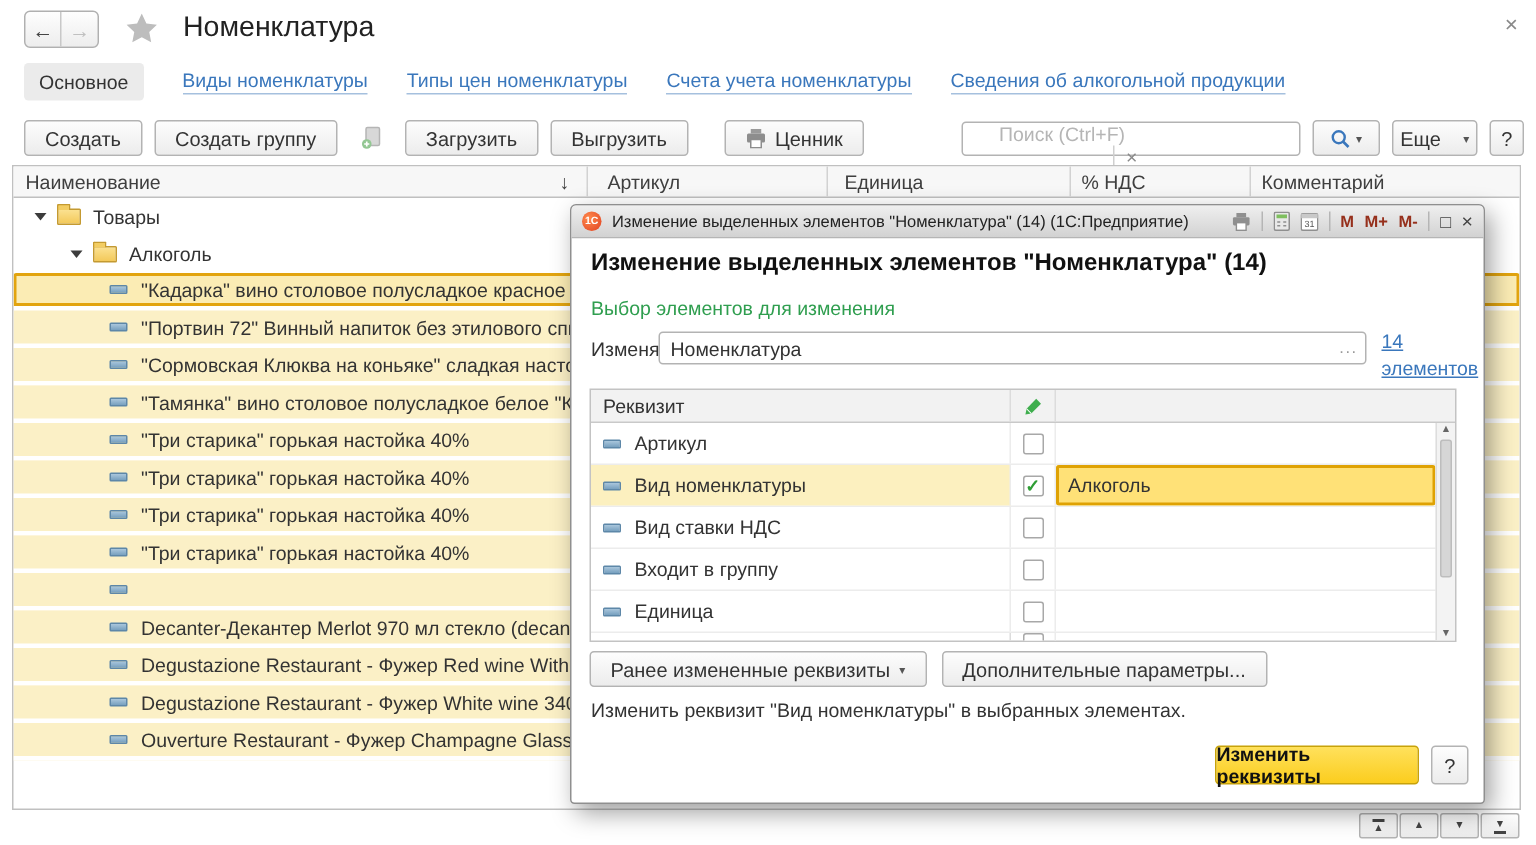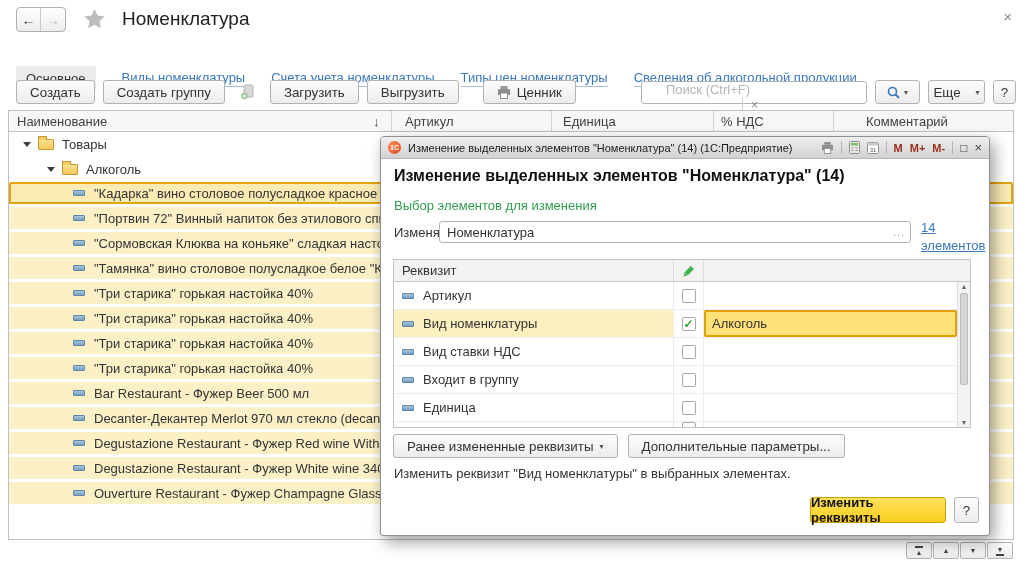--- a/index.html
+++ b/index.html
@@ -12,21 +12,21 @@
               border:1px solid #b0b0b0; border-radius:4px; background:linear-gradient(#fefefe,#ededed); }
   .navgroup .nbtn { width:24px; display:flex; align-items:center; justify-content:center;
                     font-size:14px; cursor:pointer; }
   .navgroup .nbtn:first-child { border-right:1px solid #c8c8c8; color:#444; }
   .navgroup .nbtn:last-child { color:#c0c0c0; }
   .star { position:absolute; left:84px; top:9px; }
   .page-title { position:absolute; left:122px; top:8px; font-size:19px; color:#222; }
   .win-close { position:absolute; right:12px; top:8px; color:#8a8a8a; font-size:15px; cursor:pointer; }
 
   
-  .tabs { position:absolute; left:16px; top:42px; display:flex; align-items:center; gap:26px;margin-top:24px; }
+  .tabs { position:absolute; left:16px; top:42px; display:flex; align-items:center; gap:26px; }
   .tab { color:#3a77bc; cursor:pointer; border-bottom:1px solid #a5c0de; padding-bottom:1px; }
   .tab.active { color:#333; background:#ebebeb; border:none; border-radius:3px; padding:5px 10px; }
 
   
   .toolbar { position:absolute; left:16px; top:80px; right:8px; display:flex; align-items:center; gap:8px; }
   .btn { display:inline-flex; align-items:center; justify-content:center; gap:6px;
          height:24px; padding:0 13px; border:1px solid #b3b3b3; border-radius:3px;
          background:linear-gradient(#fdfdfd,#ececec); color:#333; cursor:pointer; white-space:nowrap; }
   .iconbtn { padding:0 6px; border-color:transparent; background:transparent; }
   .btn-pricetag { margin-left:16px; }
@@ -144,22 +144,22 @@
   </div>
   <svg class="star" width="21" height="20" viewBox="0 0 21 20">
       <path d="M10.5 0l3.1 6.6 7 .9-5.1 4.8 1.3 6.9-6.3-3.4-6.3 3.4 1.3-6.9L.4 7.5l7-.9z" fill="#bdbdbd"></path>
     </svg>
   <div class="page-title">Номенклатура</div>
   <div class="win-close">×</div>
 
   <div class="tabs">
     <span class="tab active">Основное</span>
     <span class="tab">Виды номенклатуры</span>
+    <span class="tab">Типы цен номенклатуры</span>
     <span class="tab">Счета учета номенклатуры</span>
-    <span class="tab">Типы цен номенклатуры</span>
     <span class="tab">Сведения об алкогольной продукции</span>
   </div>
 
   <div class="toolbar">
     <button class="btn">Создать</button>
     <button class="btn">Создать группу</button>
     <span class="btn iconbtn">
       <svg width="15" height="16" viewBox="0 0 15 16">
           <rect x="4" y="1" width="9" height="12" rx="1" fill="#d8d8d8" stroke="#b5b5b5"></rect>
           <circle cx="4.5" cy="12" r="3.2" fill="#93c793"></circle>
@@ -195,21 +195,21 @@
     <button class="btn btn-help">?</button>
   </div>
 
   <div class="panel">
     <div class="lhead">
       <span class="hcell" style="left:8px">Наименование</span>
       <span class="hcell" style="left:364px">↓</span>
       <span class="hcell" style="left:396px">Артикул</span>
       <span class="hcell" style="left:554px">Единица</span>
       <span class="hcell" style="left:712px">% НДС</span>
-      <span class="hcell" style="left:857px">Комментарий</span>
+      <span class="hcell" style="left:832px">Комментарий</span>
       <span class="hdiv" style="left:382px"></span>
       <span class="hdiv" style="left:542px"></span>
       <span class="hdiv" style="left:704px"></span>
       <span class="hdiv" style="left:824px"></span>
     </div>
     <div class="rows">
       <div class="row group lvl0" style="top:0">
           <span class="tri"></span>
           <span class="folder"></span>
           <span class="lbl">Товары</span>
@@ -246,21 +246,20 @@
       <div class="row item" style="top:200px">
           <span class="dash"></span>
           <span class="lbl">"Три старика" горькая настойка 40%</span>
         </div>
       <div class="row item" style="top:225px">
           <span class="dash"></span>
           <span class="lbl">"Три старика" горькая настойка 40%</span>
         </div>
       <div class="row item" style="top:250px">
           <span class="dash"></span>
-          <span class="lbl">Bar Restaurant - Фужер Beer 500 мл</span>
         </div>
       <div class="row item" style="top:275px">
           <span class="dash"></span>
           <span class="lbl">Decanter-Декантер Merlot 970 мл стекло (decanter)</span>
         </div>
       <div class="row item" style="top:300px">
           <span class="dash"></span>
           <span class="lbl">Degustazione Restaurant - Фужер Red wine With Pour A</span>
         </div>
       <div class="row item" style="top:325px">

